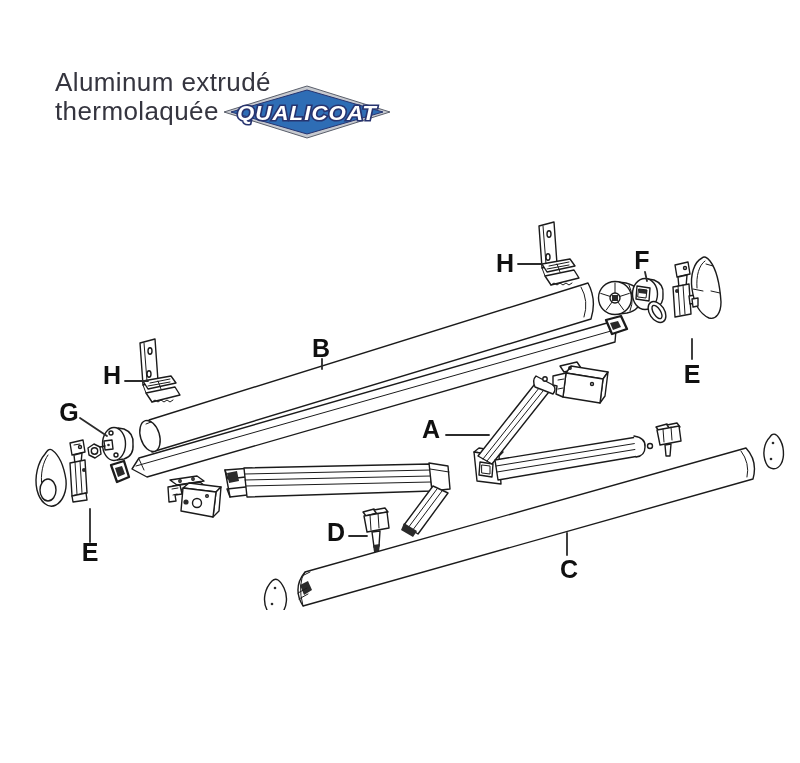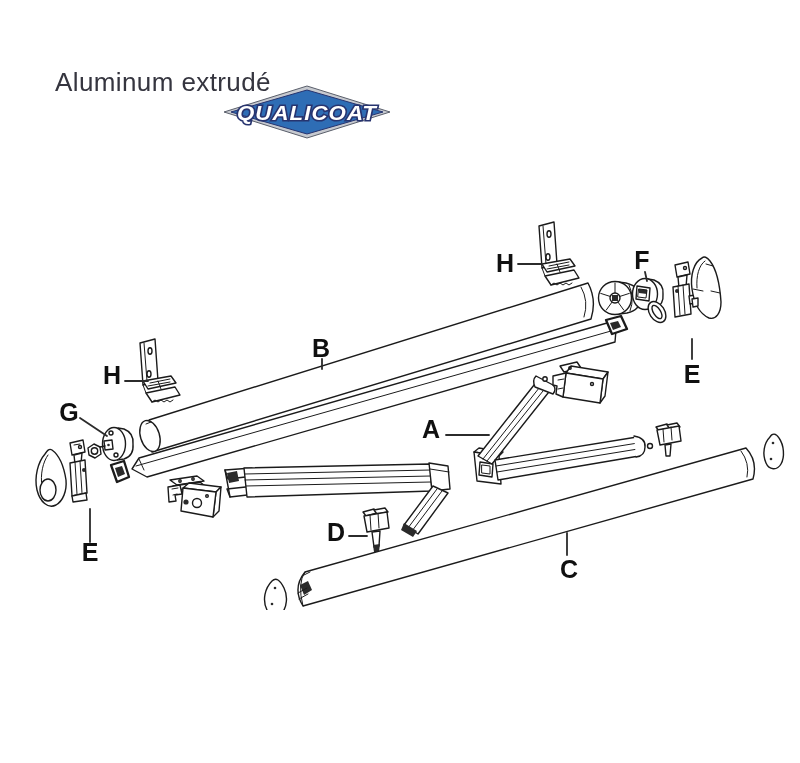--- a/index.html
+++ b/index.html
@@ -33,20 +33,21 @@
     paint-order:stroke;letter-spacing:1px;
   }
 </style>
 </head>
 <body>
 
 <div id="stage">
 
   <div id="header-text">
     <div>Aluminum extrudé</div>
+    <div>thermolaquée</div>
   </div>
 
   <svg id="logo" viewBox="0 0 172 58">
     <polygon points="3,29 86,3 169,29 86,55" fill="#c6c9cf" stroke="#5a5f6b" stroke-width="1"></polygon>
     <polygon points="10,29 86,7 162,29 86,51" fill="#2e6db5" stroke="#27346f" stroke-width="1"></polygon>
     <text x="86" y="36.5" textLength="140" lengthAdjust="spacingAndGlyphs">QUALICOAT</text>
   </svg>
 
   <svg id="diagram" viewBox="0 0 800 763">
 

